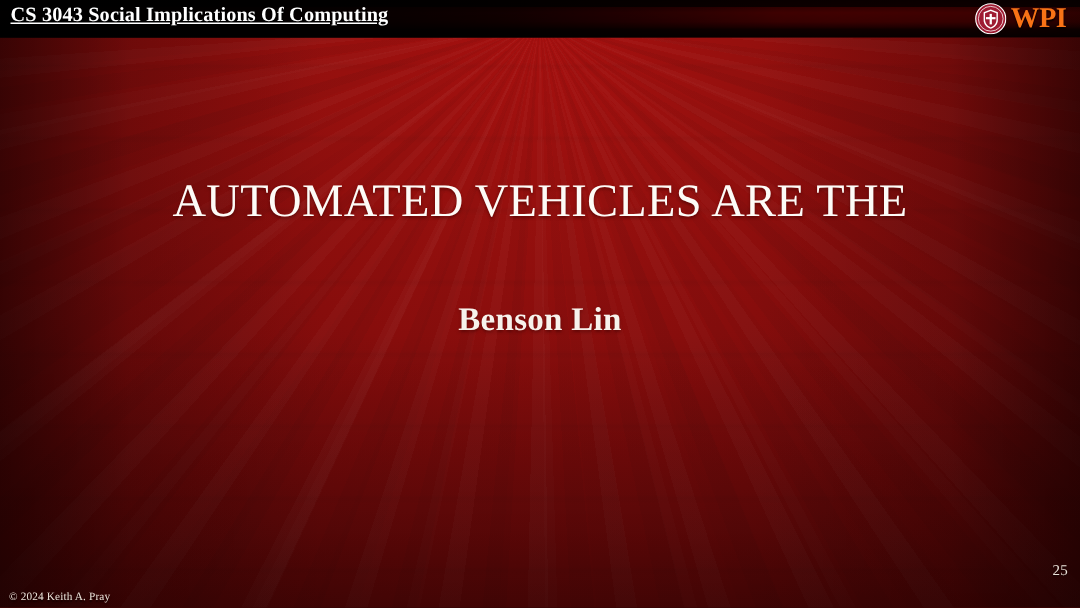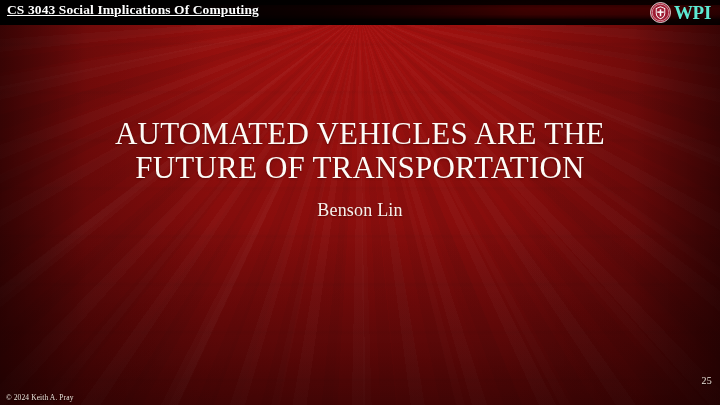--- a/index.html
+++ b/index.html
@@ -157,21 +157,21 @@
     display: flex;
     align-items: center;
     gap: 3px;
     z-index: 7;
   }
   .wpi-seal { display: block; }
   .wpi-word {
     font-family: "Liberation Serif", serif;
     font-size: 19px;
     font-weight: bold;
-    color: #5eead4;
+    color: #f97316;
     letter-spacing: -0.3px;
     line-height: 1;
     text-shadow: 0 1px 1px rgba(0,0,0,0.8);
   }
 
   
   .content {
     position: absolute;
     left: 0;
     top: 7px;
@@ -192,22 +192,22 @@
     text-shadow: 0 1px 2px rgba(60,0,0,0.55);
   }
   .slide-title .tline { display: block; white-space: nowrap; }
   .slide-subtitle {
     position: absolute;
     left: 0;
     right: 0;
     top: 193px;
     text-align: center;
     color: #f7f2ec;
-    font-size: 18px;
-    font-weight: normal;
+    font-size: 22px;
+    font-weight: bold;
     letter-spacing: 0.2px;
     text-shadow: 0 1px 2px rgba(60,0,0,0.5);
   }
 
   
   .footer-left {
     position: absolute;
     left: 6px;
     bottom: 3px;
     font-size: 7.5px;
@@ -259,21 +259,20 @@
         <rect x="19.5" y="14.5" width="3" height="14" fill="#ffffff"></rect>
         <rect x="14.6" y="18.8" width="12.8" height="2.9" fill="#ffffff"></rect>
       </svg>
     </span>
     <span class="wpi-word">WPI</span>
   </div>
 
   <div class="content">
     <div class="slide-title">
       <span class="tline">AUTOMATED VEHICLES ARE THE</span>
-      <span class="tline">FUTURE OF TRANSPORTATION</span>
     </div>
 
     <div class="slide-subtitle">Benson Lin</div>
   </div>
 
   <div class="footer-left">© 2024 Keith A. Pray</div>
 
   <div class="footer-right">25</div>
 
 </div>

